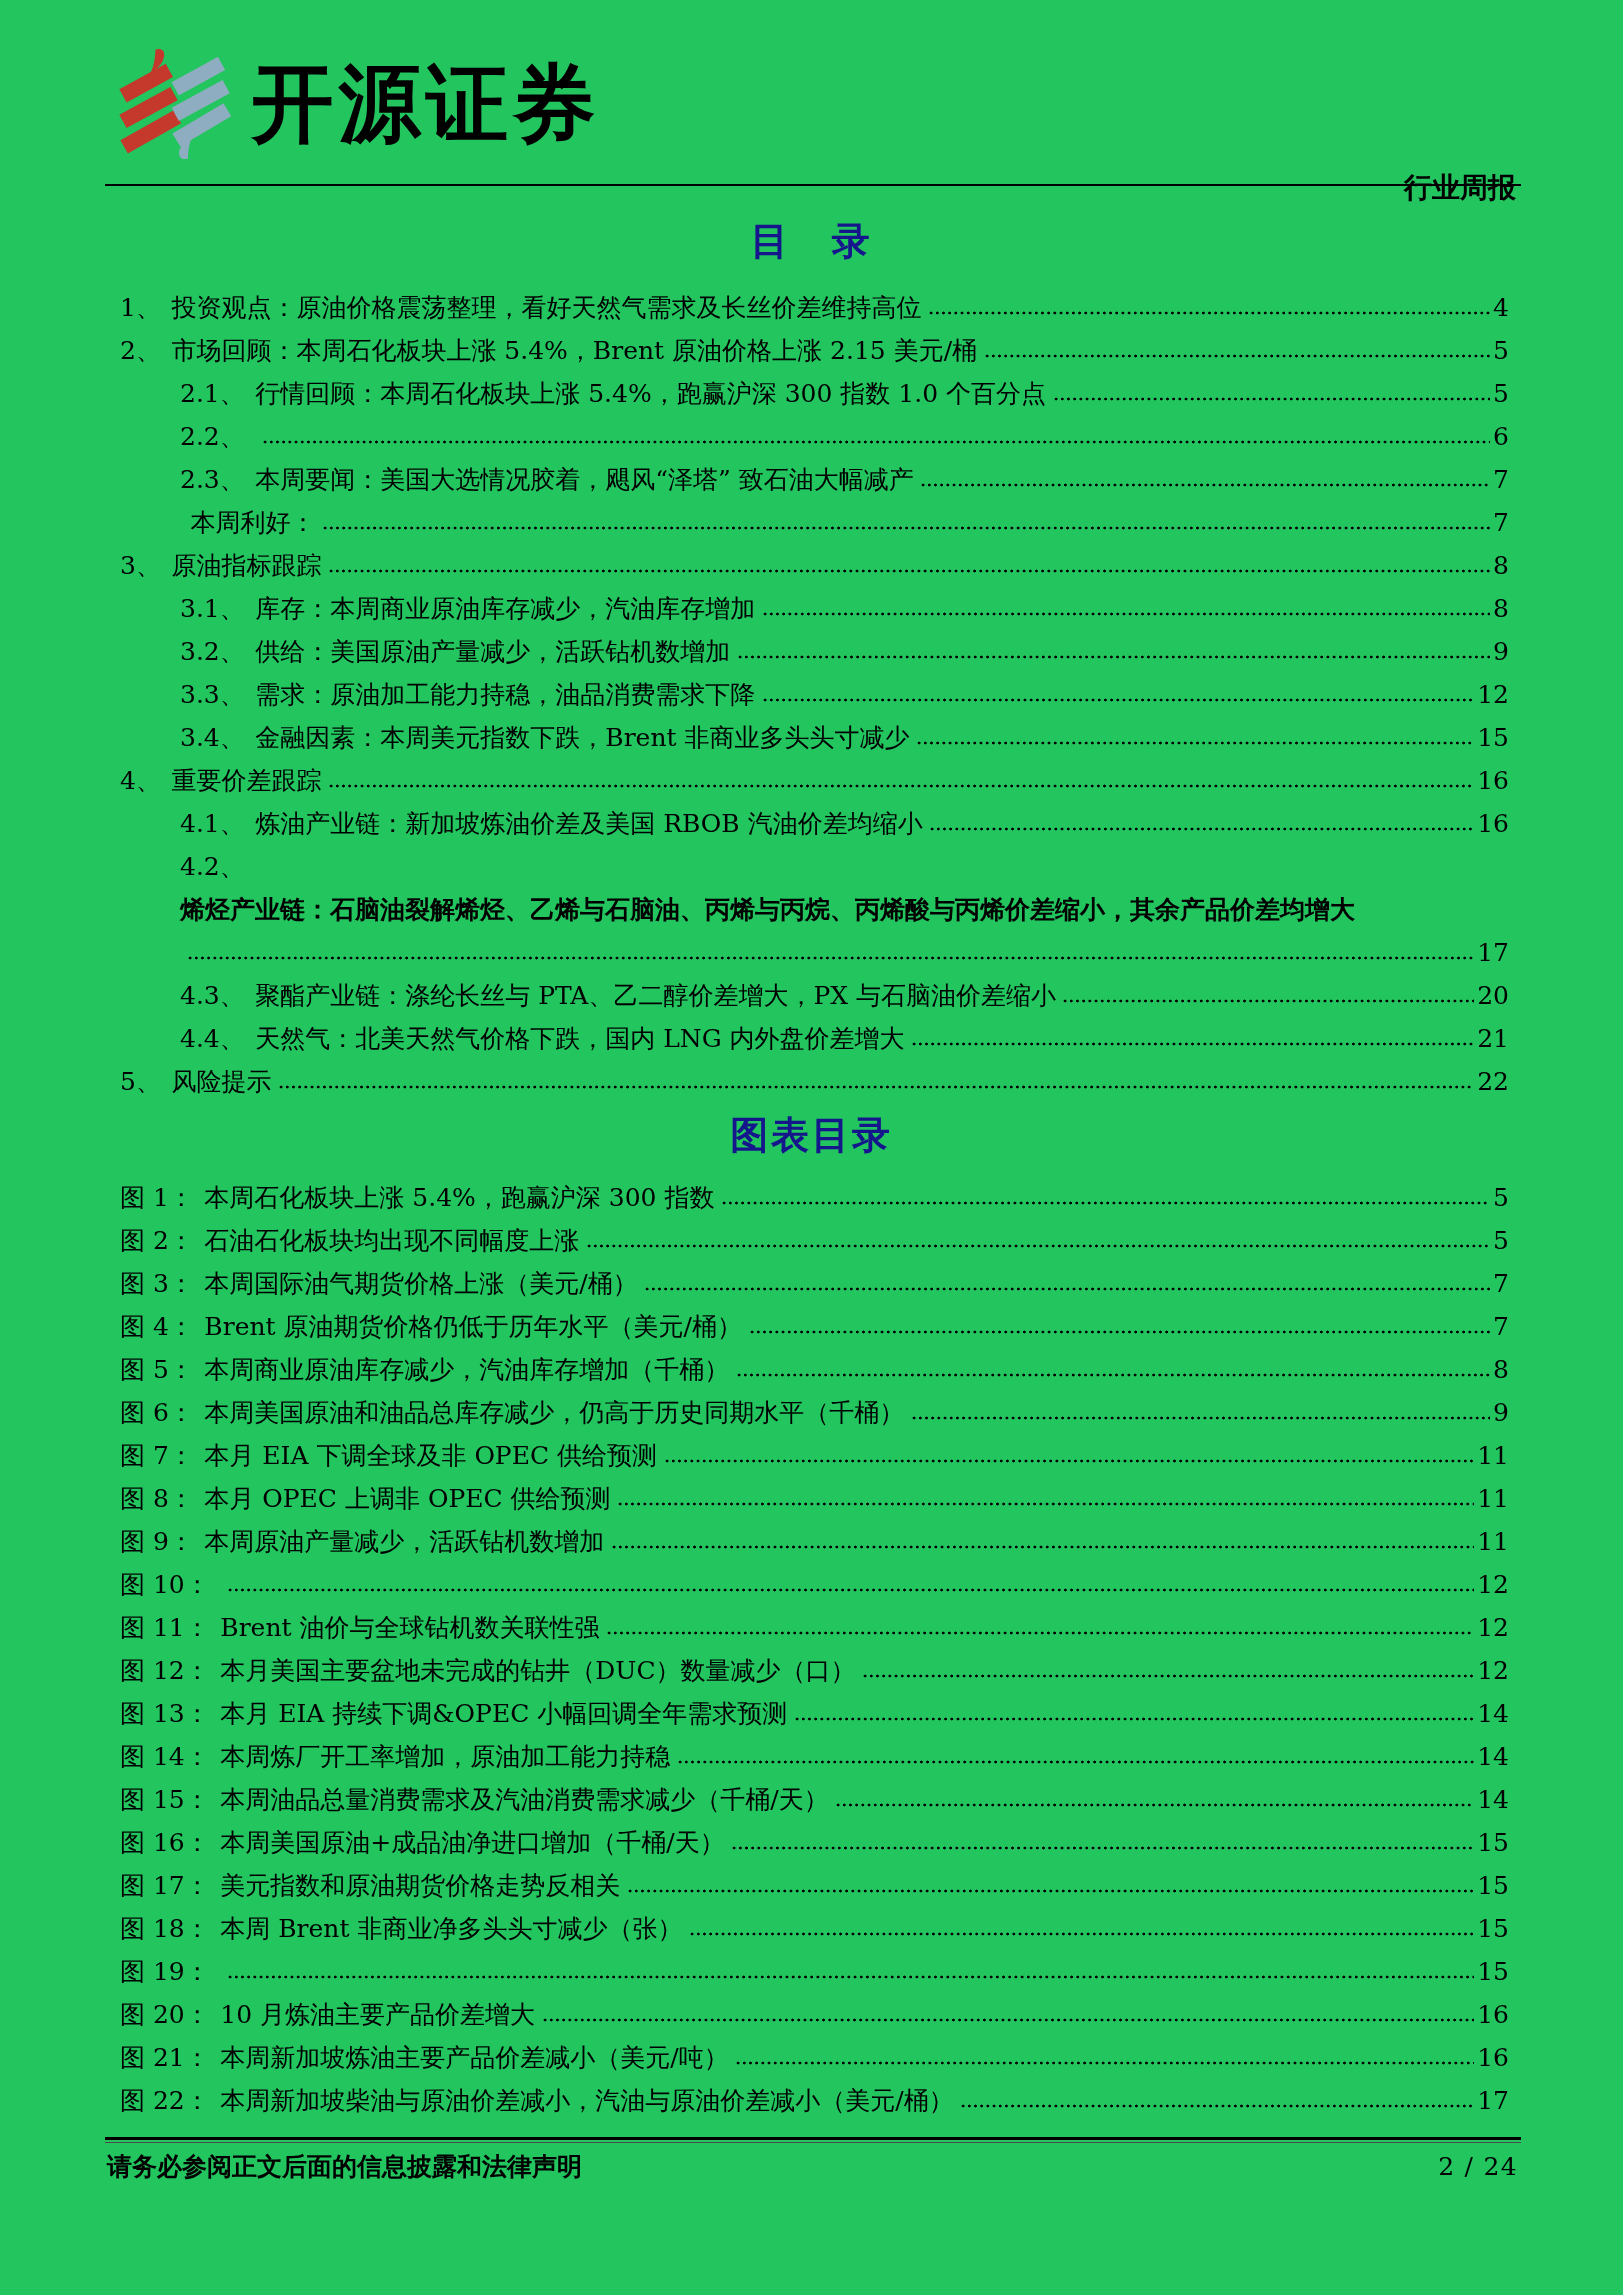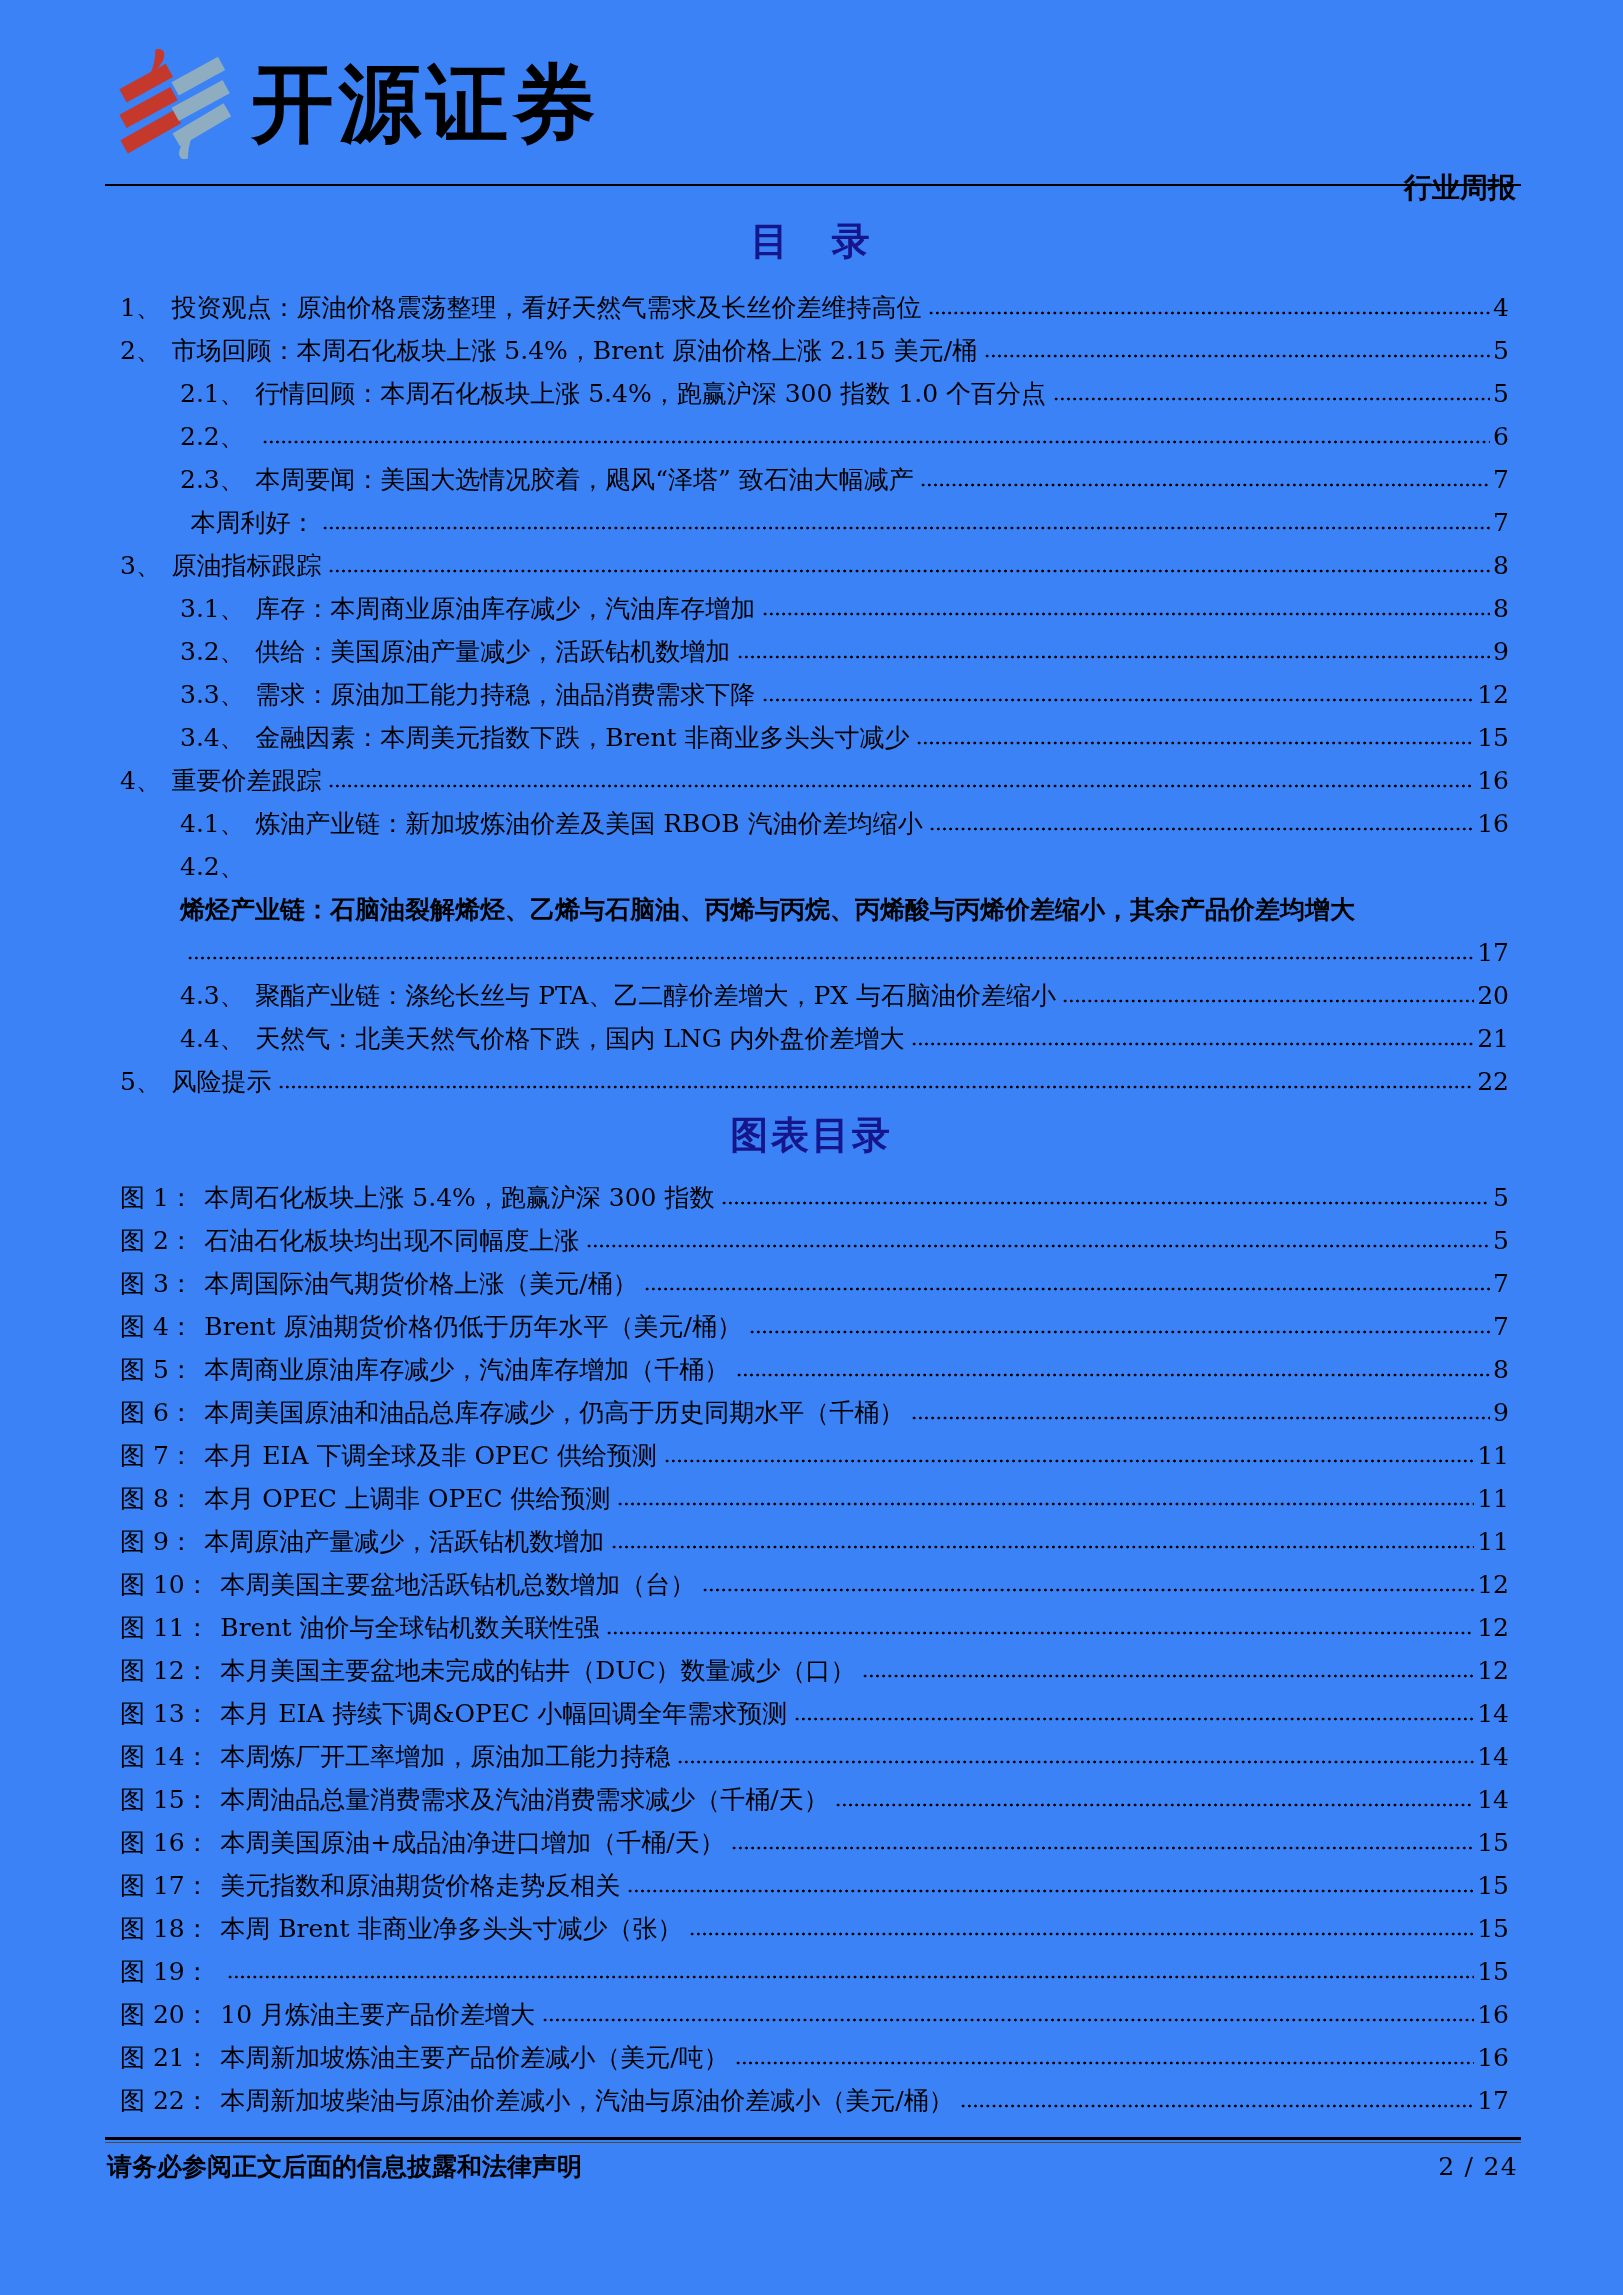--- a/index.html
+++ b/index.html
@@ -1,20 +1,20 @@
 <!DOCTYPE html>
 <html style="font-size:10.5px"><head>
 <meta charset="utf-8">
 <style>
   html,body { margin:0; padding:0; background:#e8e8e8; }
   .page {
     position:relative;
     width:1623px; height:2295px;
     margin:0 auto;
-    background:#3b82f6;
+    background:#22c55e;
     font-family:"DejaVu Serif","Liberation Serif",serif;
     color:#000;
     overflow:hidden;
   }
 
   
   .logo { position:absolute; top:46px; left:116px; display:flex; align-items:center; gap:19.6px; }
   .logo-icon svg { width:116px; height:116px; display:block; }
   .logo-text {
     font-family:"DejaVu Sans","Liberation Sans",sans-serif;
@@ -251,21 +251,20 @@
         <span class="pg">11</span>
       </div>
       <div class="row">
         <span class="num">图 9：</span>
         <span class="title">本周原油产量减少，活跃钻机数增加</span>
         <span class="dots"></span>
         <span class="pg">11</span>
       </div>
       <div class="row">
         <span class="num">图 10：</span>
-        <span class="title">本周美国主要盆地活跃钻机总数增加（台）</span>
         <span class="dots"></span>
         <span class="pg">12</span>
       </div>
       <div class="row">
         <span class="num">图 11：</span>
         <span class="title">Brent 油价与全球钻机数关联性强</span>
         <span class="dots"></span>
         <span class="pg">12</span>
       </div>
       <div class="row">

